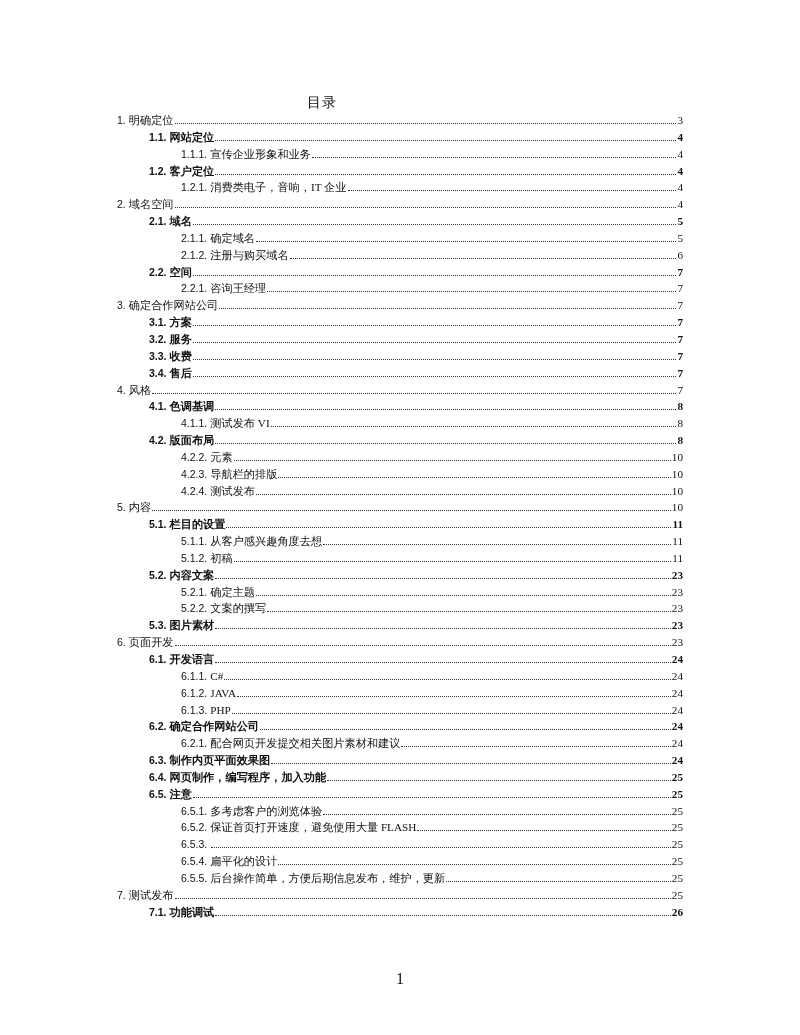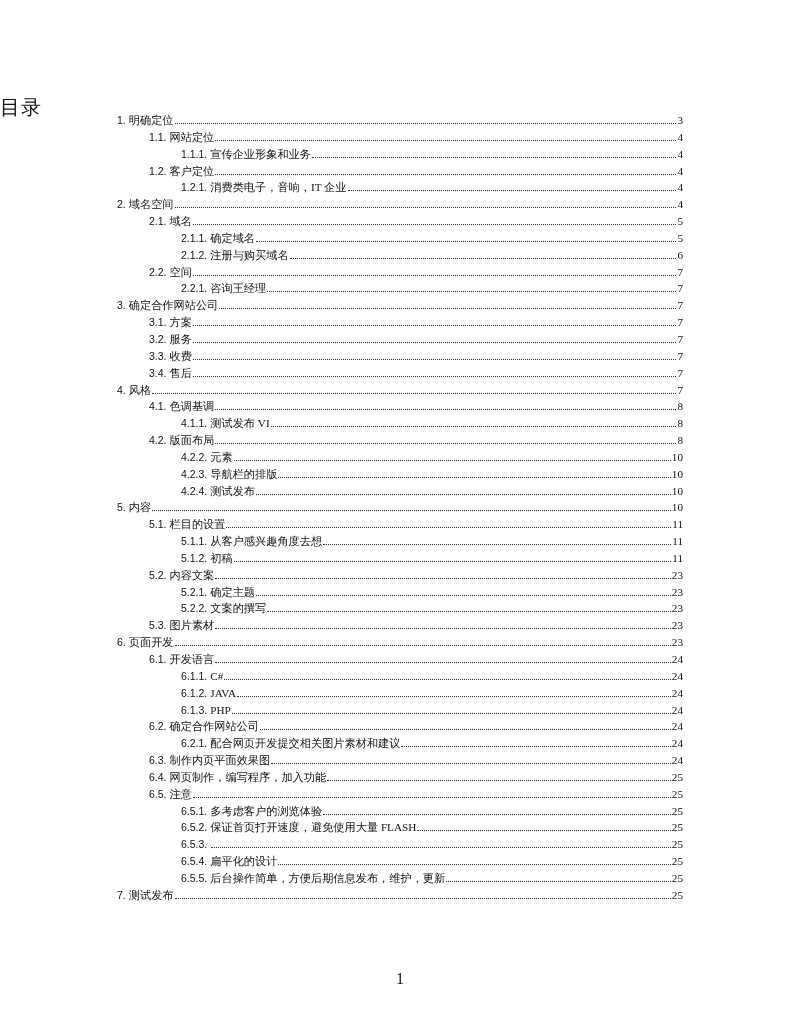--- a/index.html
+++ b/index.html
@@ -1,25 +1,25 @@
 <!DOCTYPE html>
 <html><head>
   <meta charset="utf-8">
   <style>
     html, body { margin: 0; padding: 0; background: #ffffff; }
     body { width: 800px; height: 1035px; position: relative; overflow: hidden;
            font-family: "Liberation Serif", "DejaVu Serif", serif; color: #111; }
     .page { position: absolute; left: 0; top: 0; width: 800px; height: 1035px; background: #fff; }
-    .toc-title { position: absolute; top: 94px; left: 0; width: 644px; text-align: left;
-                 font-size: 20px; letter-spacing: 1px; }
+    .toc-title { position: absolute; top: 94px; left: 0; width: 644px; text-align: center;
+                 font-size: 14px; letter-spacing: 1px; }
     .toc { position: absolute; top: 112px; left: 117px; width: 566px; }
     .toc-row { display: flex; align-items: baseline; height: 16.85px; line-height: 16.85px;
                font-size: 11.2px; white-space: nowrap; }
     .toc-row.l1 { padding-left: 0; }
-    .toc-row.l2 { padding-left: 32px; }
+    .toc-row.l2 { padding-left: 32px; font-weight: bold; }
     .toc-row.l3 { padding-left: 64px; }
     .num { font-family: "Liberation Sans", "DejaVu Sans", sans-serif; font-size: 10.5px; margin-right: 3px; }
     .label { flex: 0 0 auto; text-align: right; }
     .leader { flex: 1 1 auto; overflow: hidden; margin: 0 1px; position: relative; height: 10px; }
     .leader::after { content: ""; position: absolute; left: 0; right: 0; bottom: 0;
                      border-bottom: 1.2px dotted #333; }
     .page-no { flex: 0 0 auto; font-size: 11.2px; text-align: right; }
     .page-number { position: absolute; top: 970px; left: 0; width: 800px; text-align: center;
                    font-size: 16px; }
   </style>
@@ -303,15 +303,21 @@
         <span class="label">后台操作简单，方便后期信息发布，维护，更新</span>
         <span class="leader"></span>
         <span class="page-no">25</span>
       </div>
       <div class="toc-row l1">
         <span class="num">7.</span>
         <span class="label">测试发布</span>
         <span class="leader"></span>
         <span class="page-no">25</span>
       </div>
+      <div class="toc-row l2">
+        <span class="num">7.1.</span>
+        <span class="label">功能调试</span>
+        <span class="leader"></span>
+        <span class="page-no">26</span>
+      </div>
     </div>
   <div class="page-number">1</div>
 </div>
 
 </body></html>

